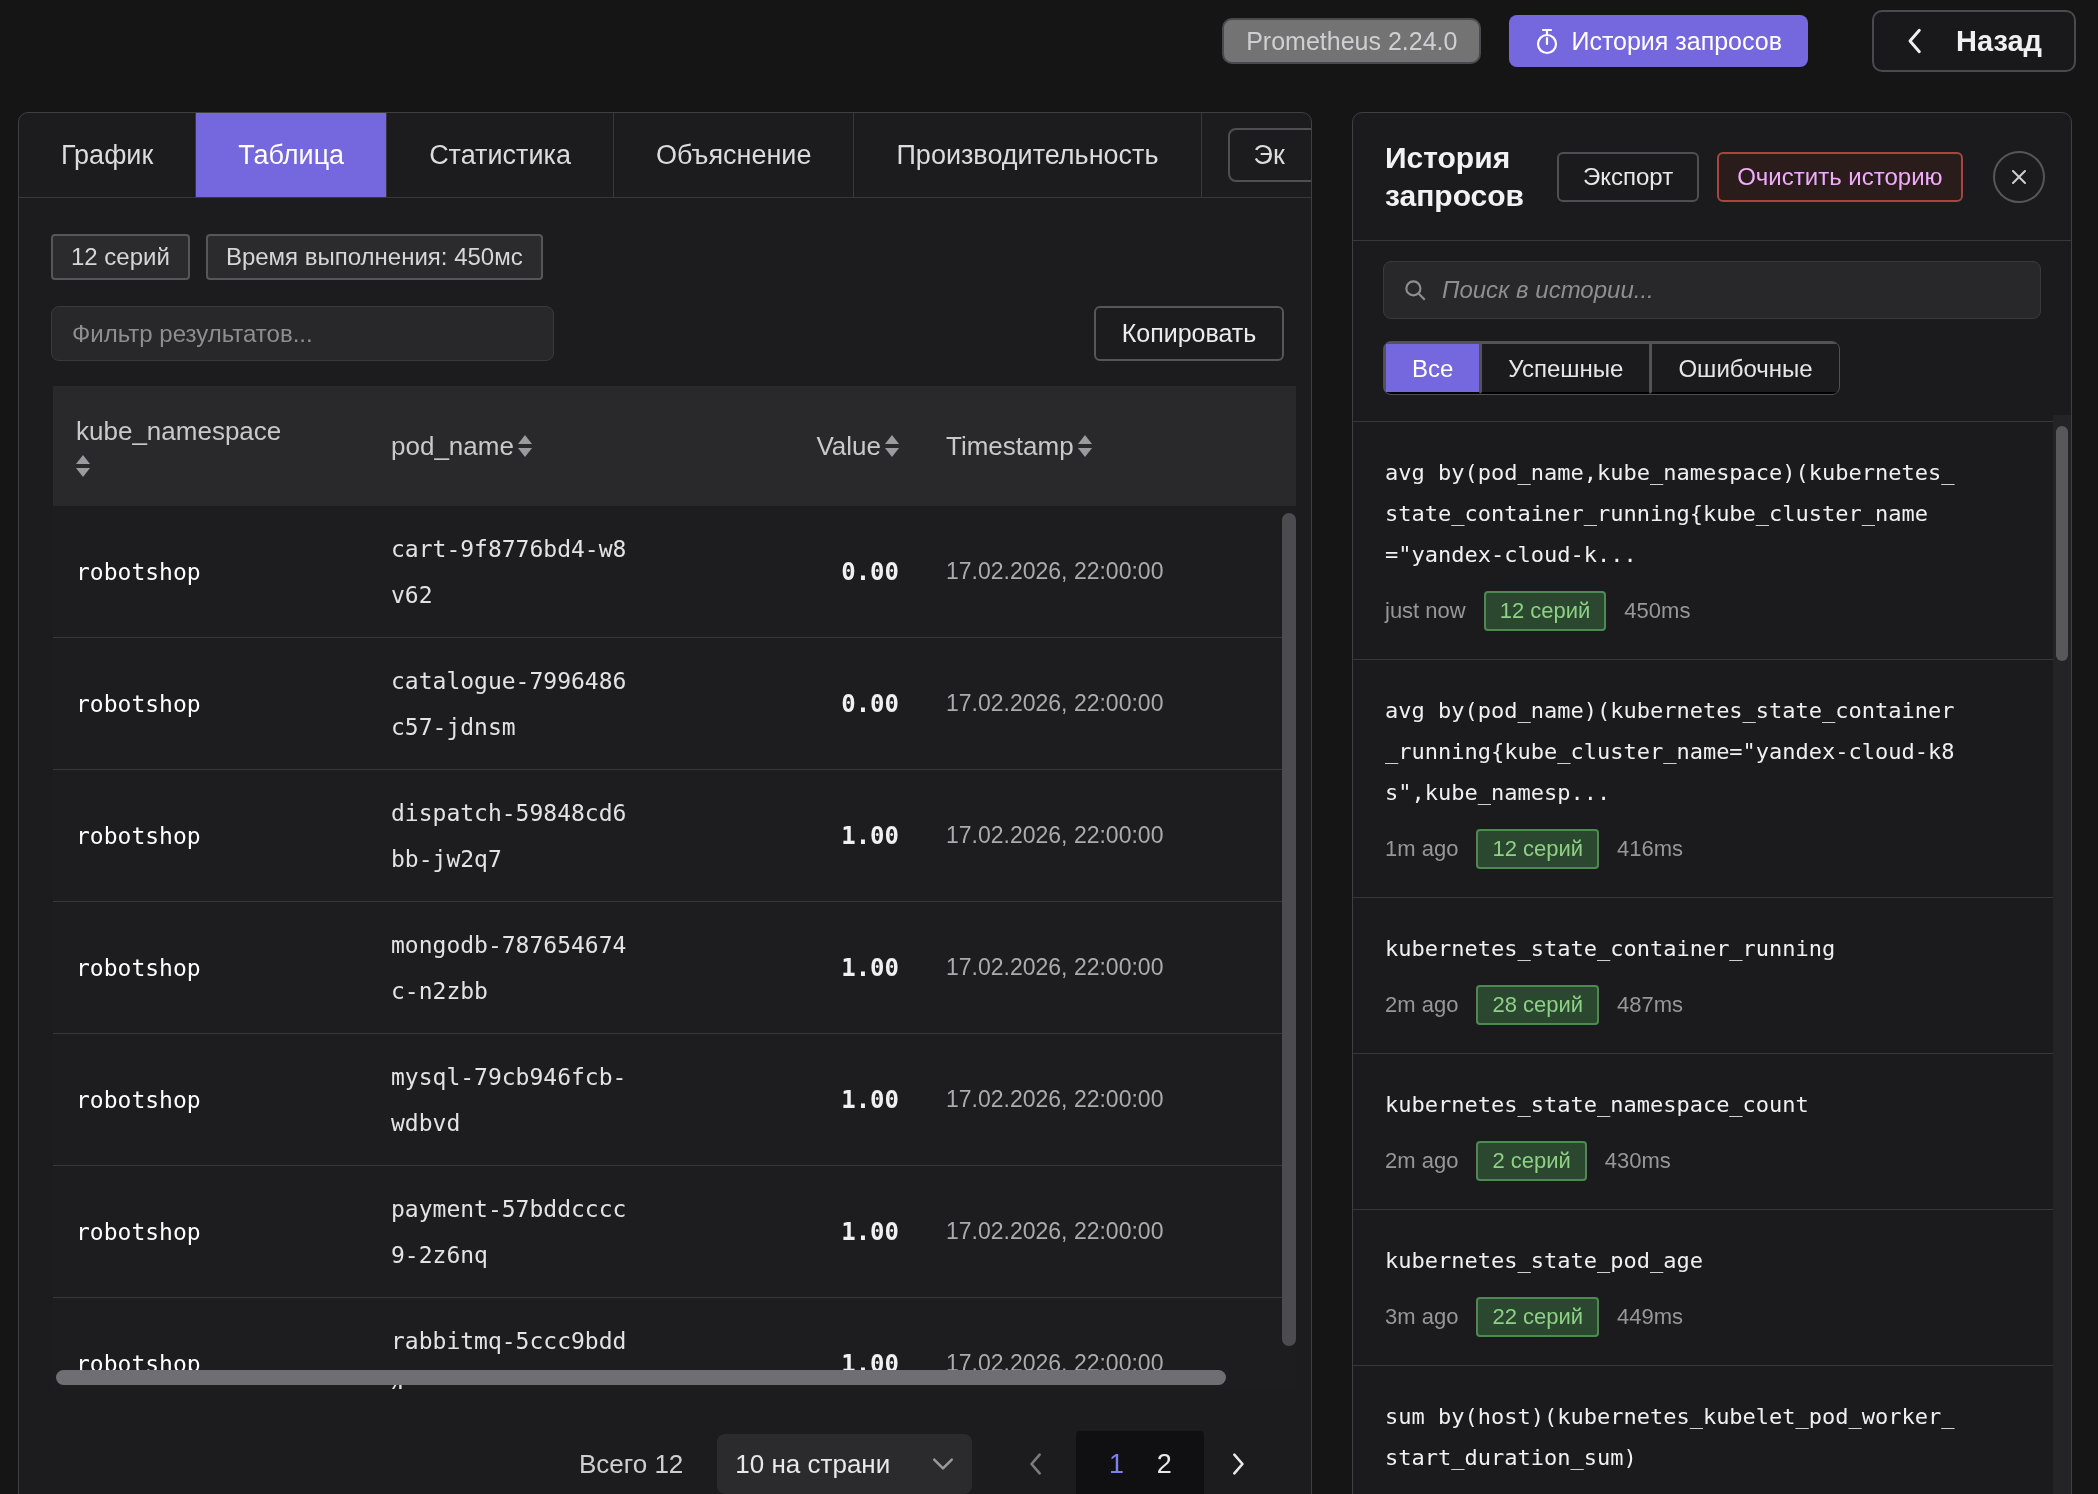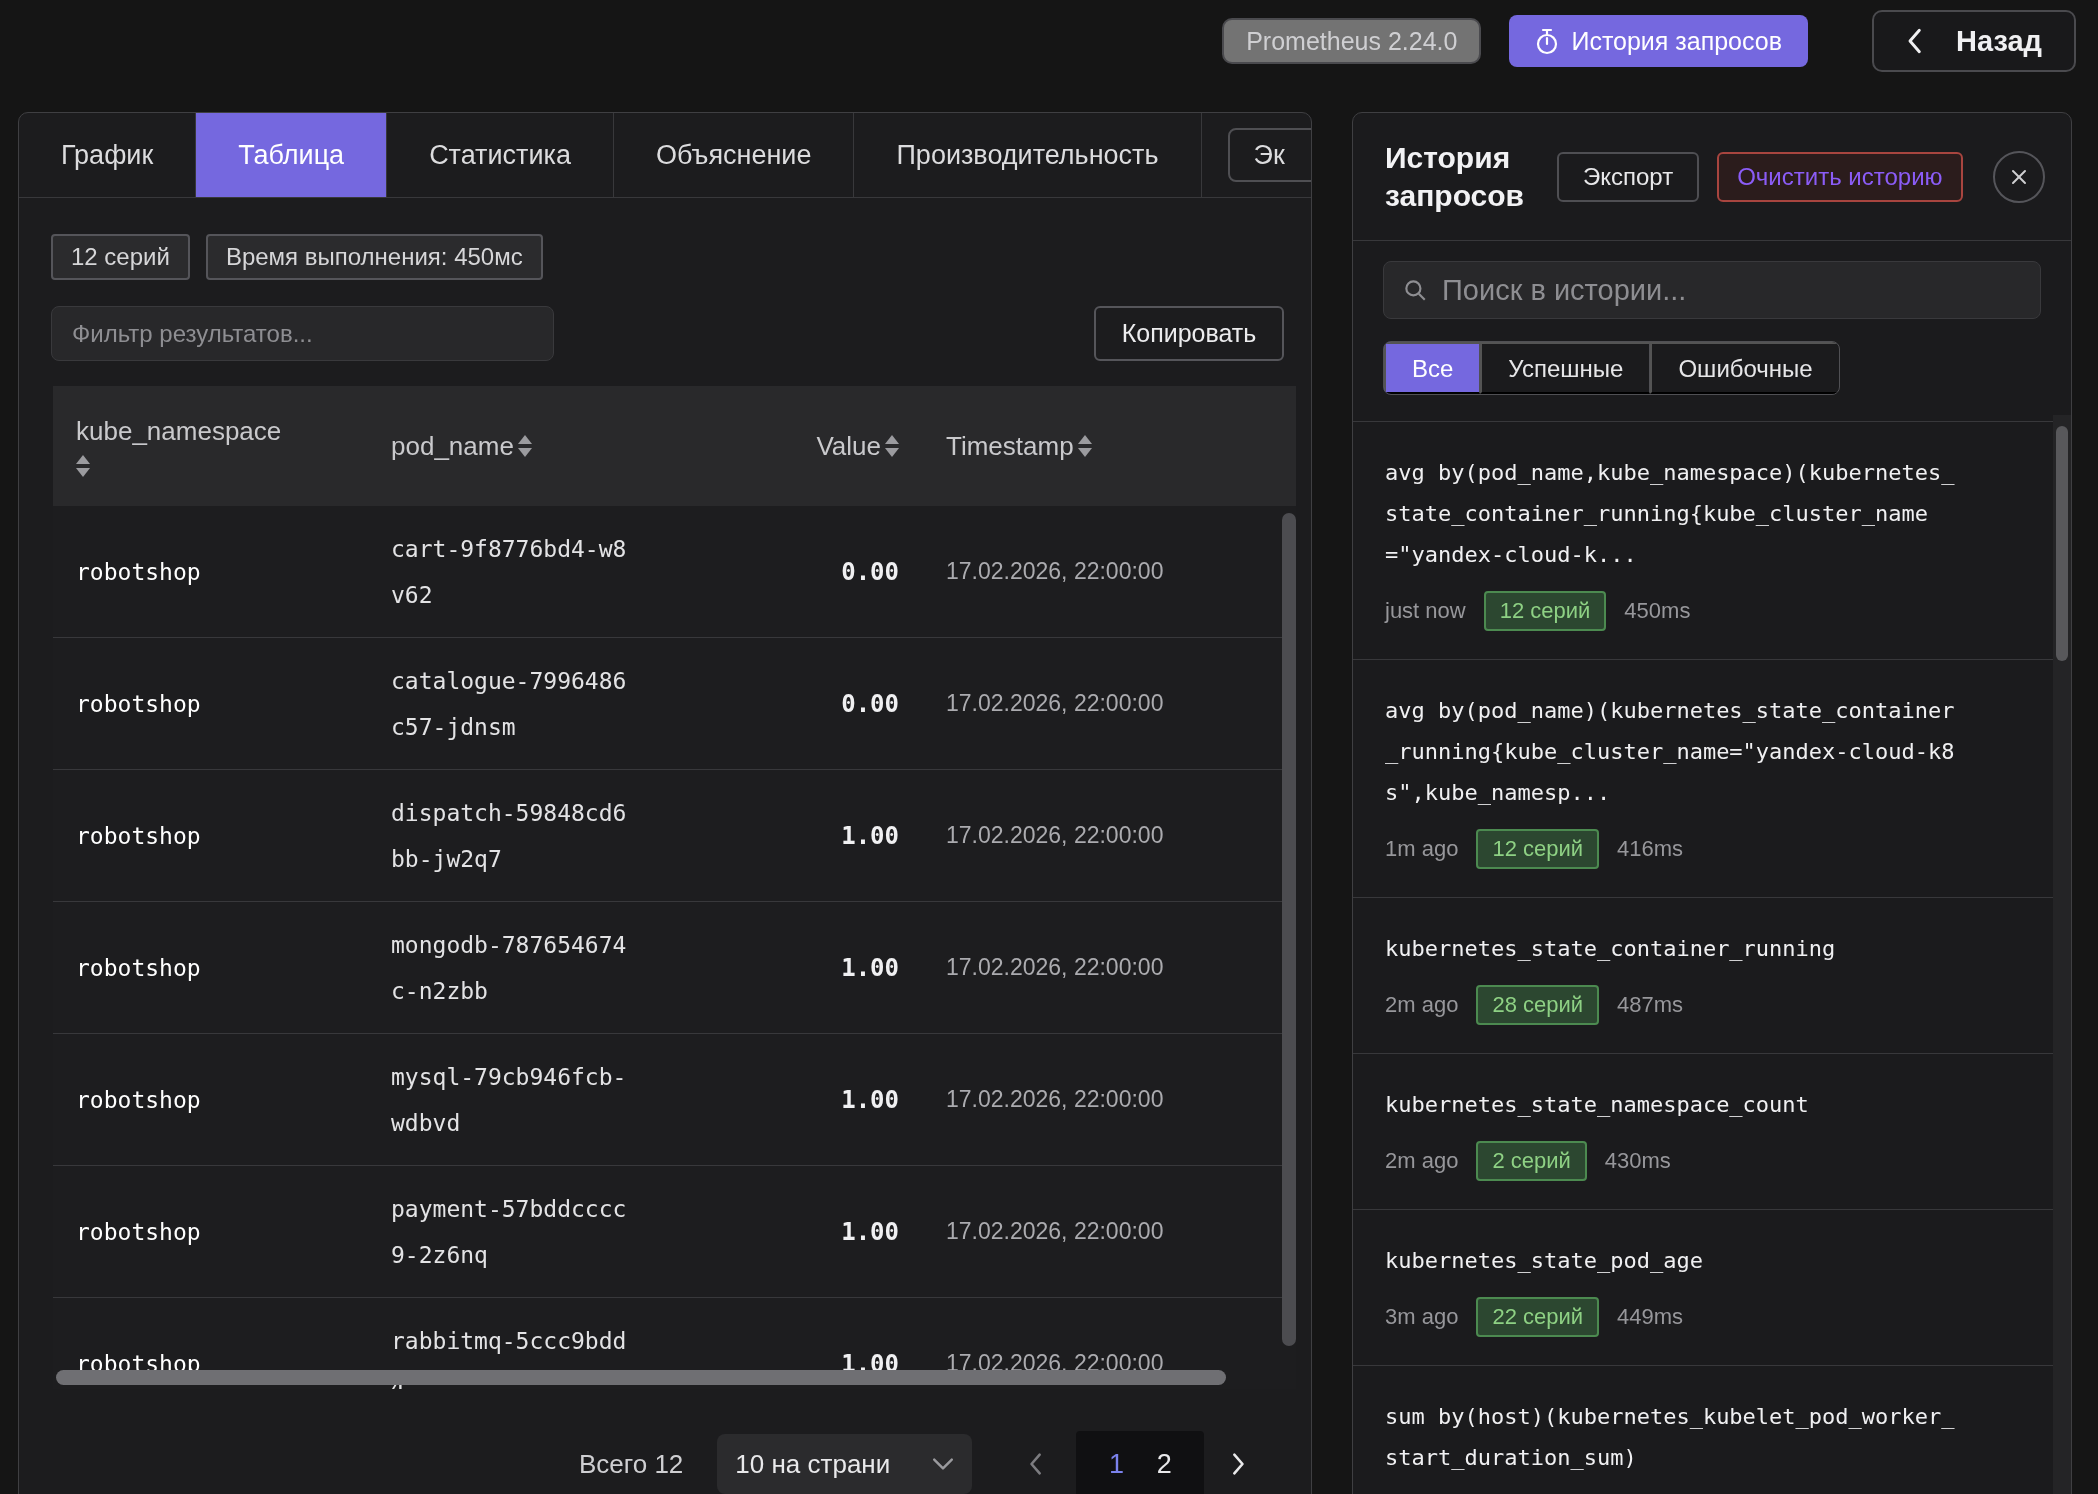--- a/index.html
+++ b/index.html
@@ -123,32 +123,32 @@
                border-bottom:1px solid #38383b; }
   .sb-title { width:150px; font-size:30px; font-weight:bold; line-height:38px; color:#f2f2f4; }
   .sb-export {
     height:50px; margin-left:22px; padding:0 24px; flex:none;
     background:transparent; border:2px solid #4f4f53; border-radius:6px;
     color:#e8e8ea; font-size:24px; cursor:pointer;
   }
   .sb-clear {
     height:50px; margin-left:18px; padding:0 18px; flex:none;
     background:#2b1c1c; border:2px solid #a8453f; border-radius:6px;
-    color:#8b5cf6; font-size:24px; cursor:pointer; white-space:nowrap;
+    color:#f0abfc; font-size:24px; cursor:pointer; white-space:nowrap;
   }
   .sb-close {
     width:52px; height:52px; margin-left:auto; flex:none;
     background:transparent; border:2px solid #55555a; border-radius:50%;
     display:flex; align-items:center; justify-content:center; cursor:pointer;
   }
   .sb-search-row { padding:20px 30px 0; }
   .sb-search { height:58px; padding:0 18px; display:flex; align-items:center; gap:14px;
                background:#28282a; border:1px solid #39393c; border-radius:8px; }
   .sb-search input { flex:1; background:transparent; border:none; outline:none;
-                     color:#ec4899; font-size:29px; }
+                     color:#ec4899; font-size:24px;font-style:italic; }
   .sb-search input::placeholder { color:#8e8e92; }
   .sb-filters { margin:22px 30px 0; display:inline-flex;
                 border:1px solid #505054; border-radius:8px; overflow:hidden; }
   .sb-filter { height:52px; line-height:50px; padding:0 26px; font-size:24px; color:#e6e6e8;
                border-right:1px solid #505054; cursor:pointer; background:none; white-space:nowrap; }
   .sb-filter:last-child { border-right:none; }
   .sb-filter.active { background:#7568df; color:#ffffff; }
 
   .sb-list { margin-top:26px; border-top:1px solid #38383b; }
   .hist-entry { padding:30px 56px 28px 32px; border-bottom:1px solid #38383b; cursor:pointer; }

